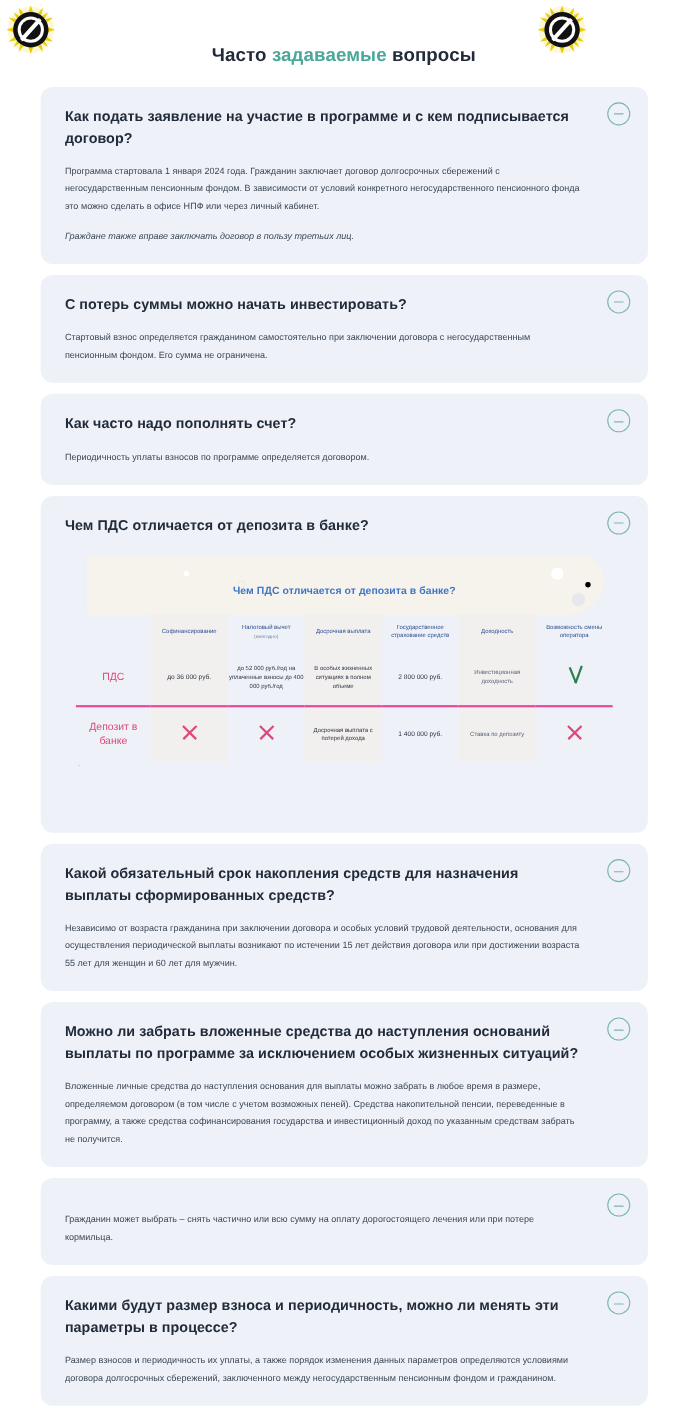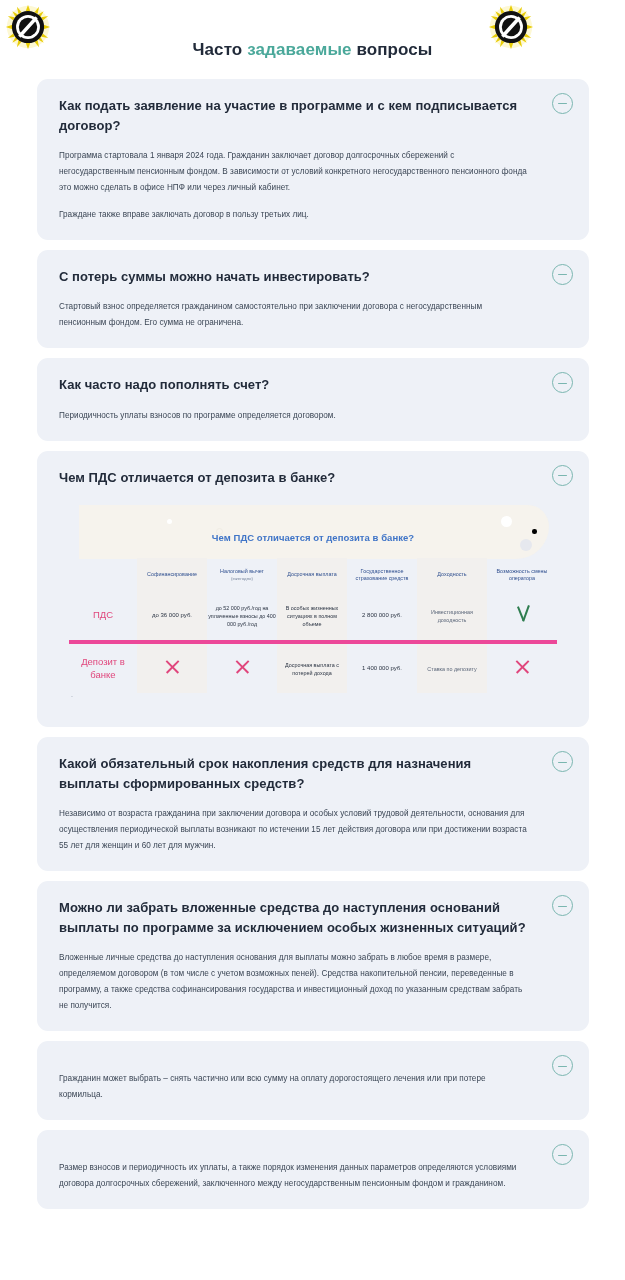--- a/index.html
+++ b/index.html
@@ -69,21 +69,21 @@
   }
 
   .faq-a {
     margin-top: 13px;
     font-size: 8.2px;
     color: #3b4655;
     line-height: 1.95;
     letter-spacing: 0.02px;
   }
   .faq-a p { margin: 0; }
-  .faq-a p + p { margin-top: 11px; }
+  .faq-a p + p { margin-top: 11px; font-style: italic; }
 
   
   .toggle {
     position: absolute;
     top: 14px;
     right: 16px;
     width: 21px;
     height: 21px;
     border: 1.1px solid #7ab6b0;
     border-radius: 50%;
@@ -95,21 +95,21 @@
     position: absolute;
     left: 5px;
     top: 9.3px;
     width: 9px;
     height: 1.2px;
     background: #7ab6b0;
     border-radius: 1px;
   }
 
   
-  .compare-item { padding-bottom: 10px; }
+  .compare-item { padding-bottom: 40px; }
 
   .compare-panel {
     position: relative;
     margin-top: 14px;
     margin-left: -8px;
     width: 524px;
     height: 216px;
     overflow: hidden;
   }
 
@@ -175,21 +175,21 @@
   }
   .cmp-table thead th .sub {
     display: block;
     font-size: 4.4px;
     color: #7a88a0;
   }
 
   .band { background: #f2f0ee; }
 
   .cmp-table tbody tr { height: 51px; }
-  .cmp-table tbody tr.row-pds { border-bottom: 4px solid #ec4899; }
+  .cmp-table tbody tr.row-pds { border-bottom: 2px solid #ec4899; }
 
   .rowlabel {
     font-size: 9.5px;
     font-weight: normal;
     color: #e0467c;
     line-height: 1.35;
     text-align: center;
   }
 
   .cell {
@@ -446,20 +446,21 @@
     </div>
 
     <div class="faq-item">
       <div class="faq-a">
         <p>Гражданин может выбрать – снять частично или всю сумму на оплату дорогостоящего лечения или при потере кормильца.</p>
       </div>
       <div class="toggle"></div>
     </div>
 
     <div class="faq-item">
+      <div class="faq-q">Какими будут размер взноса и периодичность, можно ли менять эти параметры в процессе?</div>
       <div class="faq-a">
         <p>Размер взносов и периодичность их уплаты, а также порядок изменения данных параметров определяются условиями договора долгосрочных сбережений, заключенного между негосударственным пенсионным фондом и гражданином.</p>
       </div>
       <div class="toggle"></div>
     </div>
 
   </div>
 </div>
 
 </body></html>

